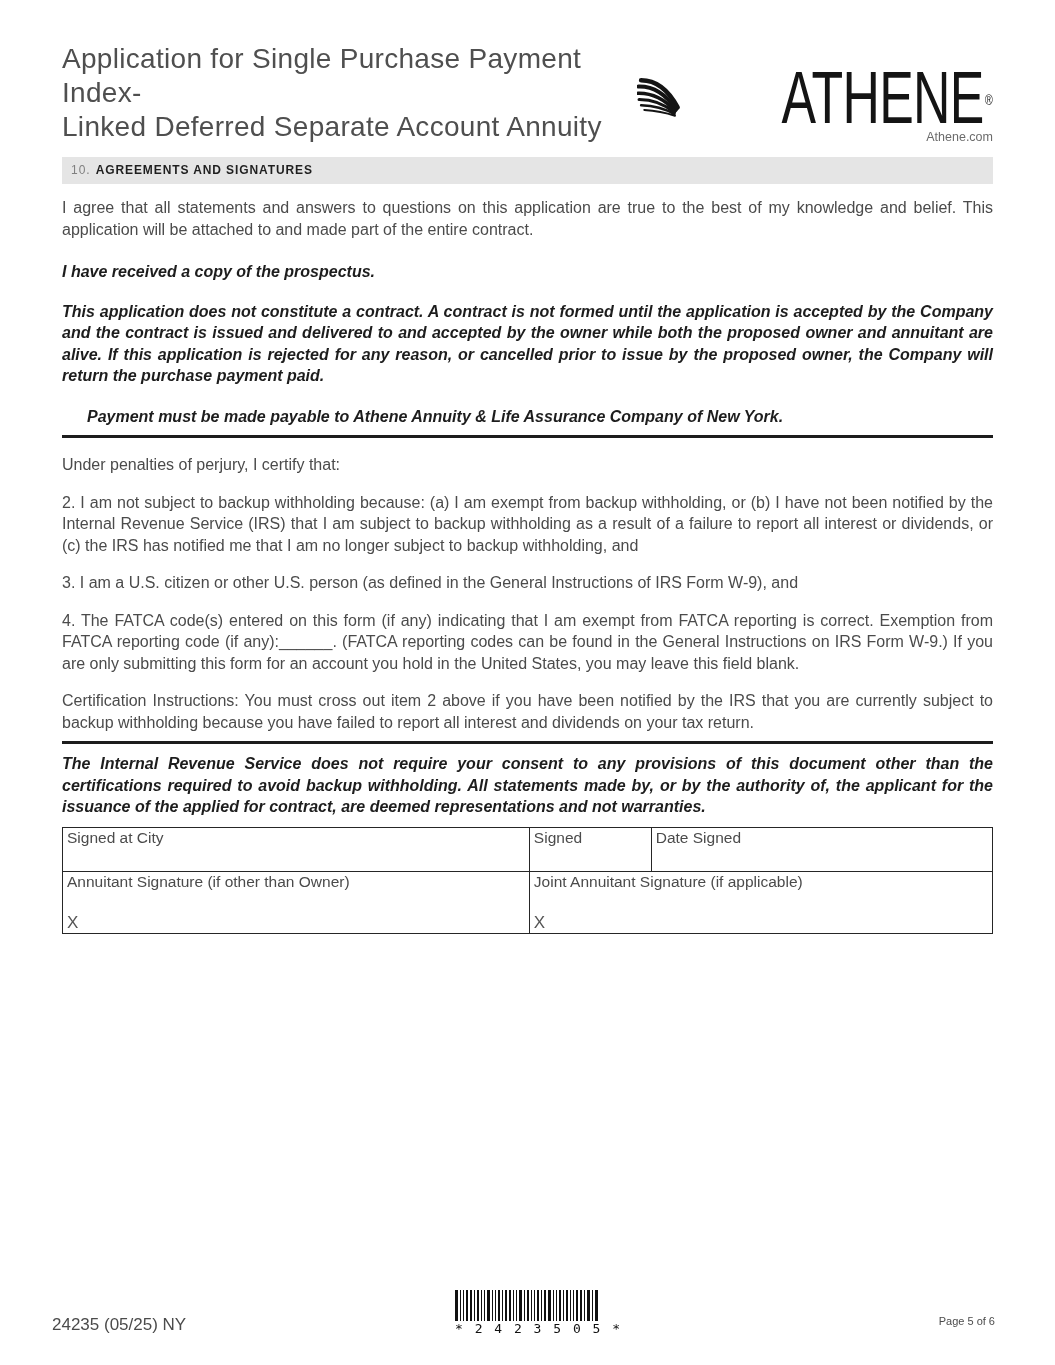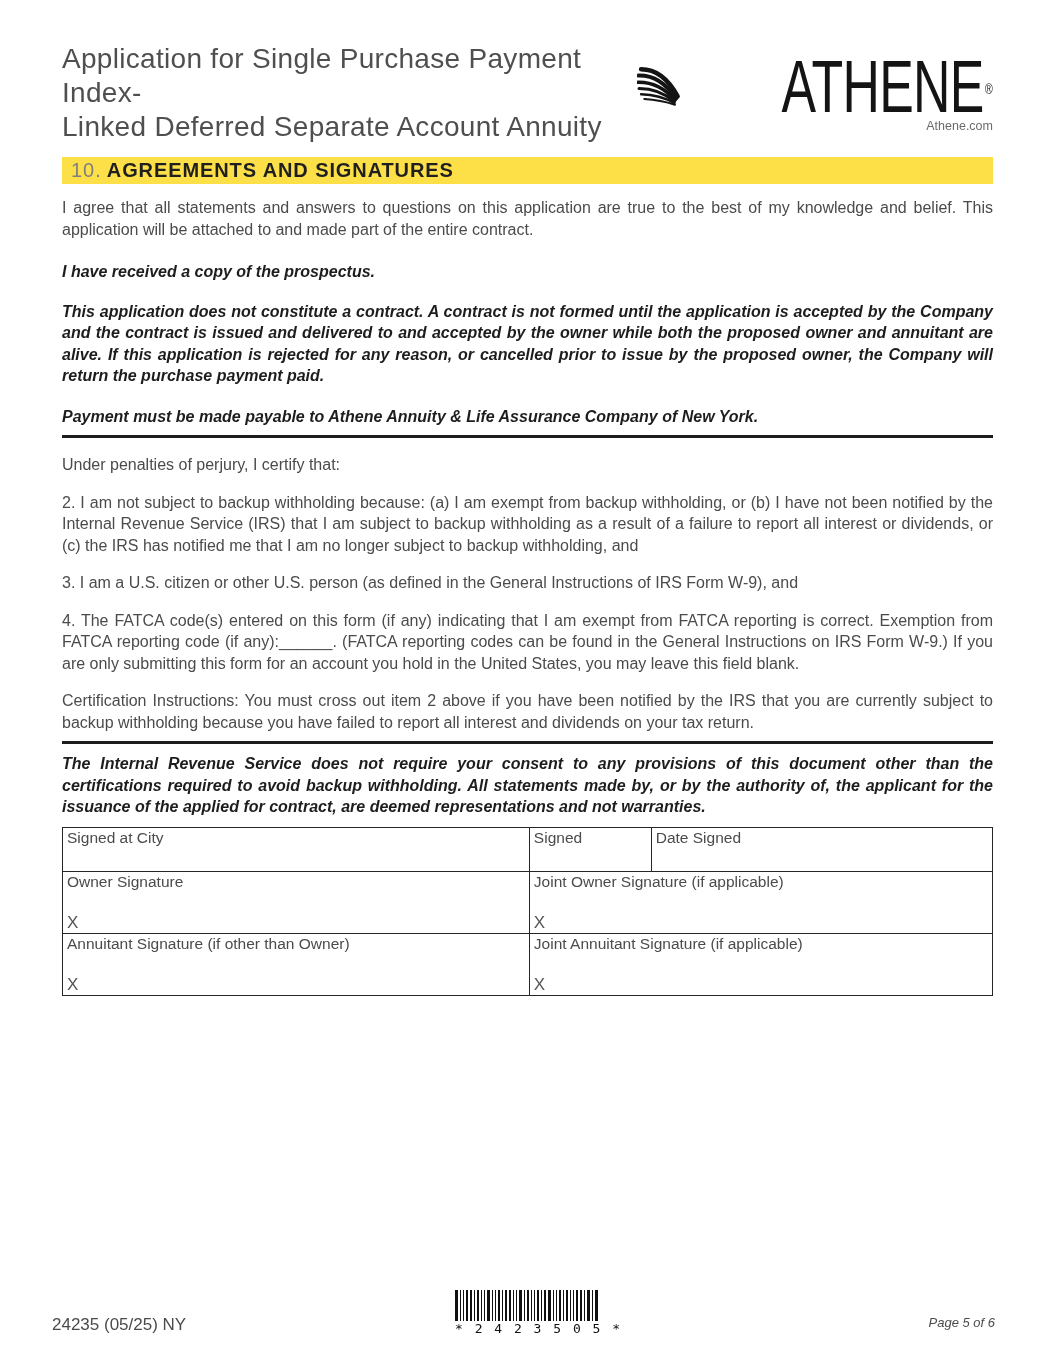--- a/index.html
+++ b/index.html
@@ -1,58 +1,58 @@
 <!DOCTYPE html>
 <html><head>
 <meta charset="utf-8">
 <style>
   html,body{margin:0;padding:0;background:#ffffff;}
   body{width:1055px;height:1365px;position:relative;font-family:"Liberation Sans",sans-serif;overflow:hidden;}
   .page{position:absolute;inset:0;background:#fff;}
   .content{position:absolute;left:62px;top:42px;width:931px;}
 
   
-  .header{display:flex;justify-content:space-between;align-items:center;}
+  .header{display:flex;justify-content:space-between;align-items:flex-end;}
   .title{font-size:28px;line-height:34px;color:#4f4f4f;font-weight:400;letter-spacing:.3px;}
   .logo-block{padding-top:4px;flex:0 0 auto;}
   .logo-row{display:flex;align-items:flex-start;}
   .swoosh{margin-top:8px;margin-right:2px;}
   .wordmark-wrap{display:inline-block;transform:scaleX(.70);transform-origin:right top;white-space:nowrap;}
   .wordmark{font-size:74px;line-height:60px;font-weight:500;color:#141414;letter-spacing:-1px;}
   .reg{font-size:15px;color:#141414;vertical-align:18px;margin-left:2px;}
   .website{font-size:12.5px;color:#6b6b6b;text-align:right;margin-top:2px;}
 
   
-  .section-bar{margin-top:13px;background:#fde047;padding:3px 9px 4px 9px;font-size:20px;line-height:20px;}
+  .section-bar{margin-top:13px;background:#e5e5e5;padding:3px 9px 4px 9px;font-size:12px;line-height:20px;}
   .sec-num{color:#7f7f7f;font-weight:400;letter-spacing:1px;}
   .sec-title{color:#1f1f1f;font-weight:700;letter-spacing:.9px;margin-left:5px;}
 
   
   p{margin:0;font-size:16px;line-height:21.5px;color:#4b4b4b;text-align:justify;}
   p.bold{font-weight:700;color:#1d1d1d;font-style:italic;}
   .mt-intro{margin-top:13px;}
   .mt-prospectus{margin-top:21px;}
   .mt-contract{margin-top:18px;}
-  .mt-payment{margin-top:19px;}
+  .mt-payment{margin-top:19px;margin-left:25px;}
   .rule{height:3px;background:#1d1d1d;margin-top:8px;}
   .irs-heading{margin-top:5px;font-size:16.5px;line-height:19px;font-weight:700;color:#1d1d1d;letter-spacing:.6px;text-align:left;}
   .irs-line{margin-top:16px;}
   .mt-consent{margin-top:9px;}
 
   
   table.sig{width:100%;border-collapse:collapse;margin-top:9px;table-layout:fixed;}
   table.sig td{border:1.5px solid #262626;vertical-align:top;padding:1px 5px 2px 4px;font-size:15.5px;color:#4b4b4b;}
   .cell{display:flex;flex-direction:column;justify-content:space-between;}
   .cell-sm{height:40px;}
   .cell-lg{height:58px;}
   .xmark{font-size:17px;color:#555;line-height:17px;}
 
   
   .form-number{position:absolute;left:52px;top:1315px;font-size:17px;color:#4b4b4b;}
-  .page-indicator{position:absolute;right:60px;top:1315px;font-size:13px;color:#4b4b4b;font-style:italic;}
+  .page-indicator{position:absolute;right:60px;top:1315px;font-size:11px;color:#4b4b4b;}
   .barcode{position:absolute;left:455px;top:1290px;text-align:center;}
   .bars{display:flex;align-items:stretch;height:31px;}
   .bars i{display:block;background:#111;height:31px;margin-right:2px;flex:0 0 auto;}
   .barcode-label{font-family:"DejaVu Sans Mono",monospace;font-size:13px;color:#111;letter-spacing:2px;margin-top:0;white-space:nowrap;text-align:center;}
 </style>
 </head>
 <body>
 
 <div class="page">
   <div class="content">
@@ -128,34 +128,20 @@
         </td>
         <td>
           <div class="cell cell-sm">
             <span>Date Signed</span>
           </div>
         </td>
       </tr>
       <tr>
         <td>
           <div class="cell cell-lg">
-            <span>Owner Signature</span>
-            <span class="xmark">X</span>
-          </div>
-        </td>
-        <td colspan="2">
-          <div class="cell cell-lg">
-            <span>Joint Owner Signature (if applicable)</span>
-            <span class="xmark">X</span>
-          </div>
-        </td>
-      </tr>
-      <tr>
-        <td>
-          <div class="cell cell-lg">
             <span>Annuitant Signature (if other than Owner)</span>
             <span class="xmark">X</span>
           </div>
         </td>
         <td colspan="2">
           <div class="cell cell-lg">
             <span>Joint Annuitant Signature (if applicable)</span>
             <span class="xmark">X</span>
           </div>
         </td>

